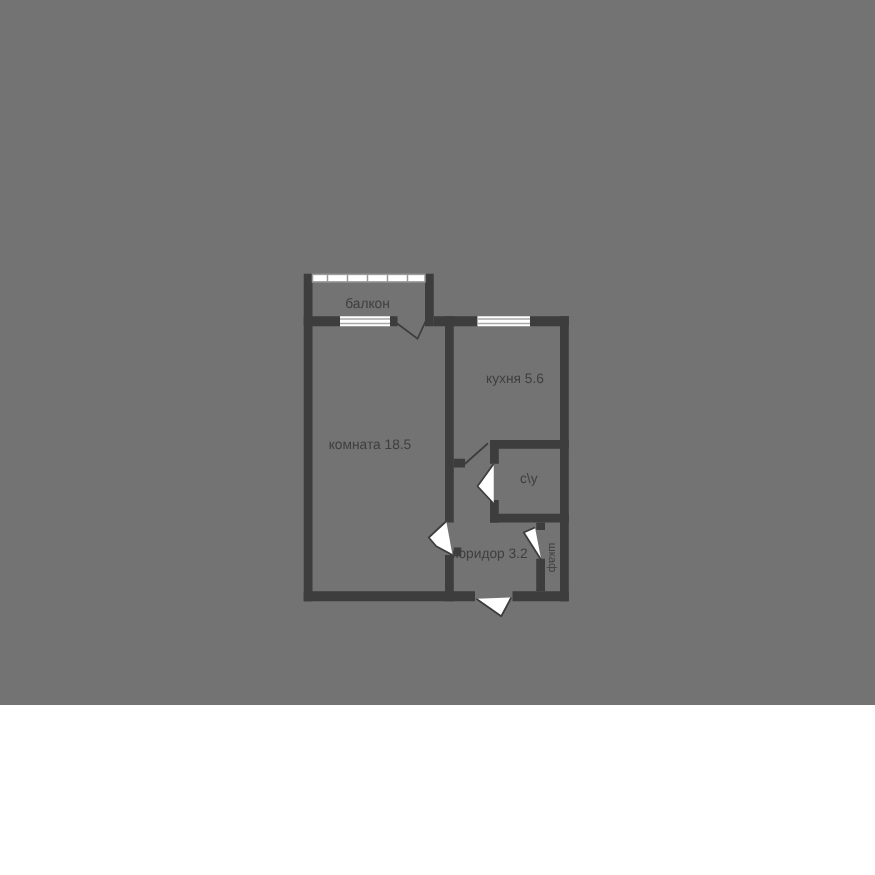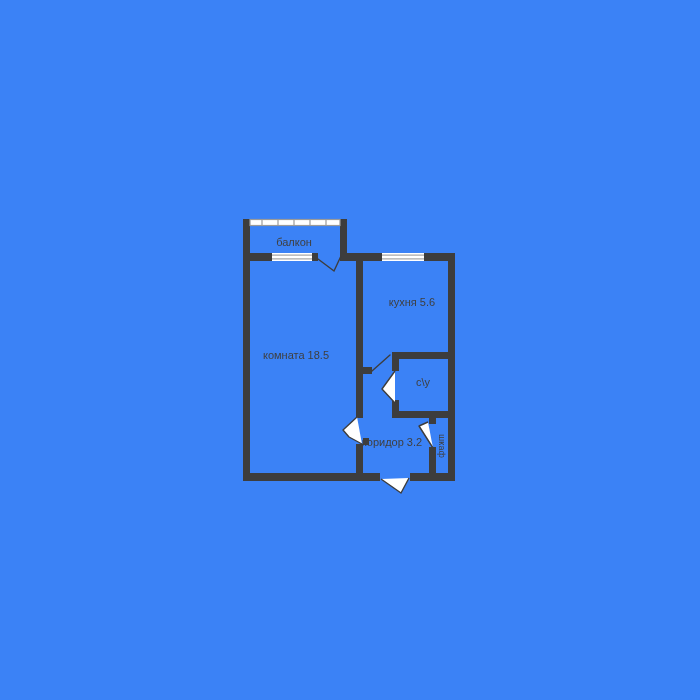--- a/index.html
+++ b/index.html
@@ -1,16 +1,16 @@
 <!DOCTYPE html>
 <html><head>
 <meta charset="utf-8">
 <style>
   html,body{margin:0;padding:0;background:#ffffff;width:700px;height:700px;overflow:hidden;}
-  .stage{position:relative;width:700px;height:700px;background:#3b82f6;}
+  .stage{position:relative;width:700px;height:564px;background:#737373;}
   svg{display:block;}
   .wall{fill:#3d3d3d;}
   .win-fill{fill:#ffffff;}
   .win-line{stroke:#a8a8a8;stroke-width:1.3;fill:none;}
   .rail{fill:#ffffff;stroke:#9a9a9a;stroke-width:1.2;}
   .rail-tick{stroke:#9a9a9a;stroke-width:1.2;}
   .door-line{stroke:#3d3d3d;stroke-width:1.4;fill:none;stroke-linecap:round;}
   .door-leaf{stroke:#3d3d3d;stroke-width:1.4;fill:#ffffff;stroke-linejoin:round;}
   .lbl{font-family:"Liberation Sans", sans-serif;font-size:11px;fill:#3f3f3f;text-anchor:middle;}
   .lbl-small{font-family:"Liberation Sans", sans-serif;font-size:9px;fill:#3f3f3f;text-anchor:middle;}

